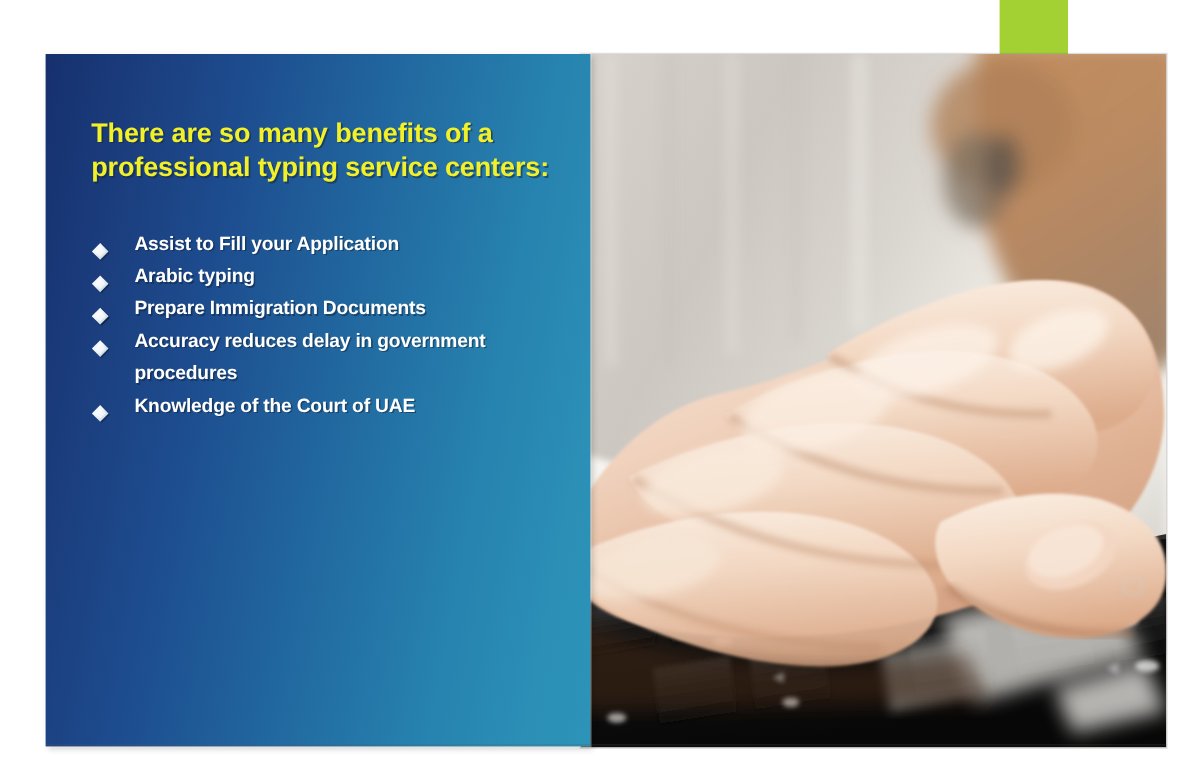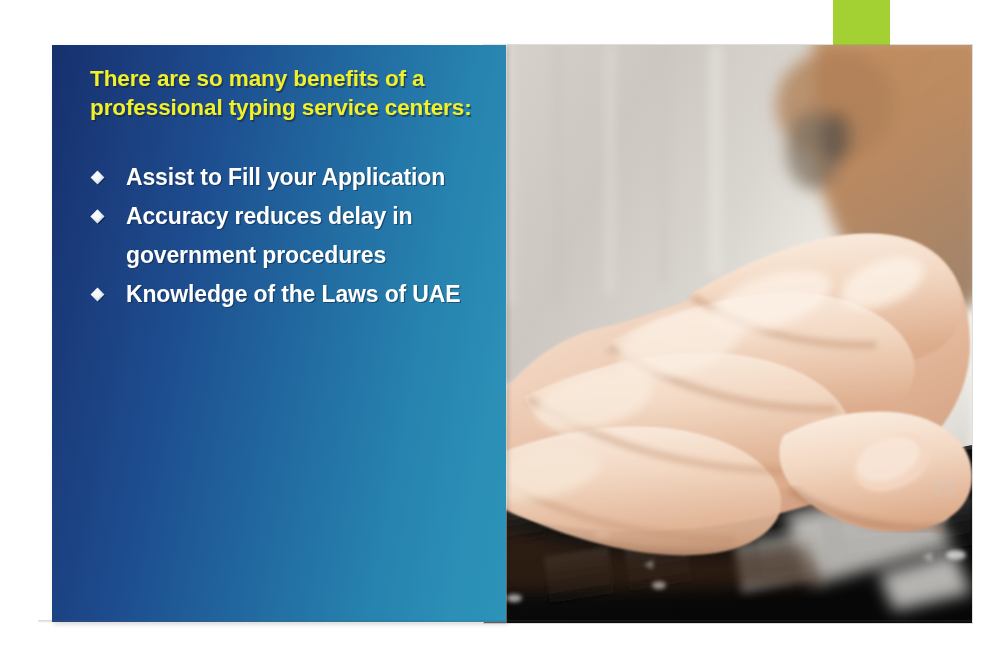--- a/index.html
+++ b/index.html
@@ -46,37 +46,37 @@
   }
   #photo-svg {
     display: block;
     width: 100%;
     height: 100%;
   }
 
   
   #text-panel {
     position: absolute;
-    left: 52px;
+    left: 38px;
     top: 45px;
     width: 454px;
     height: 577px;
     background:
       linear-gradient(101deg,
         #16306d 0%,
         #1b3d7d 14%,
         #1d4c8e 30%,
         #21679f 52%,
         #2681ae 74%,
         #2b8fb6 90%,
         #2d93b8 100%);
     box-shadow: 0 0 0 1px rgba(255,255,255,0.35),
                 2px 2px 5px rgba(0,0,0,0.18);
     box-sizing: border-box;
-    padding: 20px 14px 0 36px;
+    padding: 52px 14px 0 36px;
   }
 
   
   #heading {
     color: #f2f028;
     font-size: 22.5px;
     font-weight: bold;
     line-height: 1.27;
     letter-spacing: -0.1px;
     margin: 0 0 0 2px;
@@ -86,21 +86,21 @@
 
   
   #bullet-list {
     list-style: none;
     margin: 36px 0 0 0;
     padding: 0;
   }
   #bullet-list li {
     position: relative;
     color: #ffffff;
-    font-size: 23px;
+    font-size: 16px;
     font-weight: bold;
     line-height: 1.69;
     padding-left: 38px;
     letter-spacing: -0.15px;
     text-shadow: 1.3px 1.3px 0px rgba(16,34,56,0.5);
     max-width: 400px;
   }
   .bullet-marker {
     position: absolute;
     left: 2px;
@@ -356,50 +356,68 @@
                 <stop offset="100%" stop-color="#b9c9d8"></stop>
               </linearGradient>
             </defs>
             <polygon points="8,0.6 15.4,8 8,15.4 0.6,8" fill="url(#dg1)"></polygon>
             <polygon points="8,3.3 12.7,8 8,12.7 3.3,8" fill="#ffffff" opacity="0.55"></polygon>
           </svg>
         </span>
         <span>Assist to Fill your Application</span>
       </li>
 
-
-      <li>
-        <span class="bullet-marker">
-          <svg viewBox="0 0 16 16">
-            <polygon points="8,0.6 15.4,8 8,15.4 0.6,8" fill="url(#dg1)"></polygon>
-            <polygon points="8,3.3 12.7,8 8,12.7 3.3,8" fill="#ffffff" opacity="0.55"></polygon>
-          </svg>
-        </span>
-      </li>
-
+      <li>
+        <span class="bullet-marker">
+          <svg viewBox="0 0 16 16">
+            <polygon points="8,0.6 15.4,8 8,15.4 0.6,8" fill="url(#dg1)"></polygon>
+            <polygon points="8,3.3 12.7,8 8,12.7 3.3,8" fill="#ffffff" opacity="0.55"></polygon>
+          </svg>
+        </span>
+        <span>Arabic typing</span>
+      </li>
+
+      <li>
+        <span class="bullet-marker">
+          <svg viewBox="0 0 16 16">
+            <polygon points="8,0.6 15.4,8 8,15.4 0.6,8" fill="url(#dg1)"></polygon>
+            <polygon points="8,3.3 12.7,8 8,12.7 3.3,8" fill="#ffffff" opacity="0.55"></polygon>
+          </svg>
+        </span>
+      </li>
+
+      <li>
+        <span class="bullet-marker">
+          <svg viewBox="0 0 16 16">
+            <polygon points="8,0.6 15.4,8 8,15.4 0.6,8" fill="url(#dg1)"></polygon>
+            <polygon points="8,3.3 12.7,8 8,12.7 3.3,8" fill="#ffffff" opacity="0.55"></polygon>
+          </svg>
+        </span>
+        <span>Prepare Immigration Documents</span>
+      </li>
 
 
       <li>
         <span class="bullet-marker">
           <svg viewBox="0 0 16 16">
             <polygon points="8,0.6 15.4,8 8,15.4 0.6,8" fill="url(#dg1)"></polygon>
             <polygon points="8,3.3 12.7,8 8,12.7 3.3,8" fill="#ffffff" opacity="0.55"></polygon>
           </svg>
         </span>
         <span>Accuracy reduces delay in government procedures</span>
       </li>
 
       <li>
         <span class="bullet-marker">
           <svg viewBox="0 0 16 16">
             <polygon points="8,0.6 15.4,8 8,15.4 0.6,8" fill="url(#dg1)"></polygon>
             <polygon points="8,3.3 12.7,8 8,12.7 3.3,8" fill="#ffffff" opacity="0.55"></polygon>
           </svg>
         </span>
-        <span>Knowledge of the Laws of UAE</span>
+        <span>Knowledge of the Court of UAE</span>
       </li>
 
     </ul>
   </div>
 
   <div id="base-shadow"></div>
 
 </div>
 
 </body></html>

